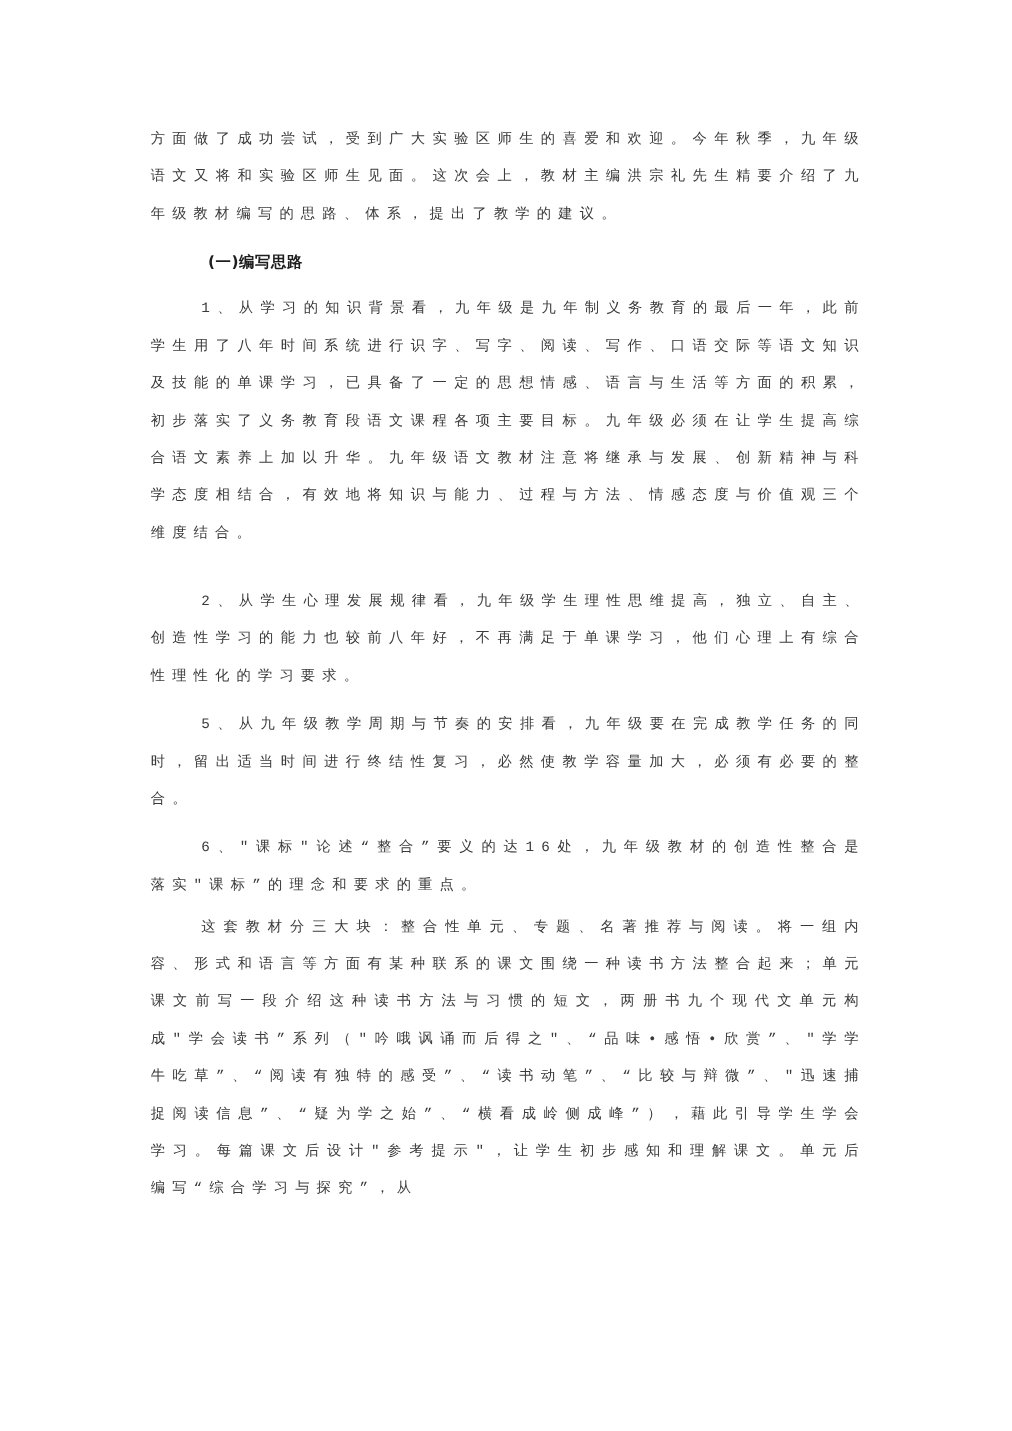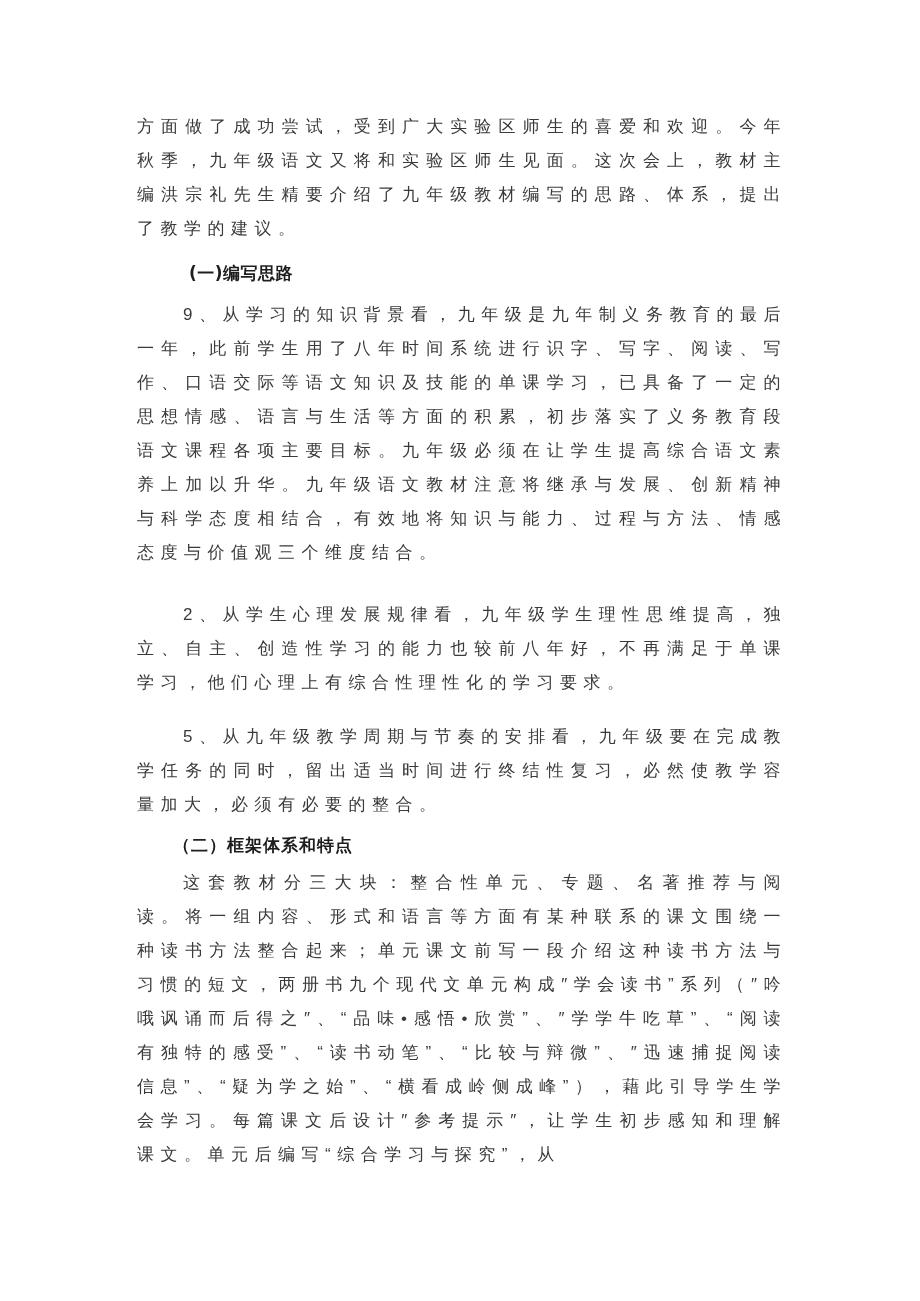--- a/index.html
+++ b/index.html
@@ -13,61 +13,61 @@
     position: relative;
     overflow: hidden;
   }
   .page {
     position: absolute;
     left: 137px;
     top: 110px;
     width: 650px;
   }
   .para {
-    font-family: Liberation Sans, sans-serif;
-    font-size: 17px;
+    font-family: Liberation Mono, monospace;
+    font-size: 13px;
     color: #3a3a3a;
     line-height: 34px;
     letter-spacing: 6.5px;
     text-align: justify;
     text-align-last: left;
     margin: 0;
     word-break: break-all;
   }
   .para.indent {
     text-indent: 46px;
   }
   .p-intro { margin-top: 0; }
   .p1 { margin-top: 8px; }
   .p2 { margin-top: 28px; }
   .p3 { margin-top: 10px; }
   .p4 { margin-top: 10px; }
-  .p5 { margin-top: 20px; }
+  .p5 { margin-top: 10px; }
   .p6 { margin-top: 10px; }
   .p7 { margin-top: 4px; }
   .heading {
     font-family: "DejaVu Sans", "Liberation Sans", sans-serif;
-    font-size: 17px;
+    font-size: 14px;
     font-weight: bold;
     color: #1e1e1e;
     line-height: 34px;
     margin: 6px 0 0 0;
     letter-spacing: 0.5px;
   }
   .heading.h1 { padding-left: 52px; margin-top: 10px; }
   .heading.h2 { padding-left: 36px; margin-top: 6px; letter-spacing: 1px; }
 </style>
 </head>
 <body>
 
 <div class="page">
   <p class="para p-intro">方面做了成功尝试，受到广大实验区师生的喜爱和欢迎。今年秋季，九年级语文又将和实验区师生见面。这次会上，教材主编洪宗礼先生精要介绍了九年级教材编写的思路、体系，提出了教学的建议。</p>
 
   <div class="heading h1">(一)编写思路</div>
 
-  <p class="para indent p1">9、从学习的知识背景看，九年级是九年制义务教育的最后一年，此前学生用了八年时间系统进行识字、写字、阅读、写作、口语交际等语文知识及技能的单课学习，已具备了一定的思想情感、语言与生活等方面的积累，初步落实了义务教育段语文课程各项主要目标。九年级必须在让学生提高综合语文素养上加以升华。九年级语文教材注意将继承与发展、创新精神与科学态度相结合，有效地将知识与能力、过程与方法、情感态度与价值观三个维度结合。</p>
+  <p class="para indent p1">1、从学习的知识背景看，九年级是九年制义务教育的最后一年，此前学生用了八年时间系统进行识字、写字、阅读、写作、口语交际等语文知识及技能的单课学习，已具备了一定的思想情感、语言与生活等方面的积累，初步落实了义务教育段语文课程各项主要目标。九年级必须在让学生提高综合语文素养上加以升华。九年级语文教材注意将继承与发展、创新精神与科学态度相结合，有效地将知识与能力、过程与方法、情感态度与价值观三个维度结合。</p>
   <p class="para indent p2">2、从学生心理发展规律看，九年级学生理性思维提高，独立、自主、创造性学习的能力也较前八年好，不再满足于单课学习，他们心理上有综合性理性化的学习要求。</p>
   <p class="para indent p5">5、从九年级教学周期与节奏的安排看，九年级要在完成教学任务的同时，留出适当时间进行终结性复习，必然使教学容量加大，必须有必要的整合。</p>
+  <p class="para indent p6">6、″课标″论述“整合”要义的达16处，九年级教材的创造性整合是落实″课标”的理念和要求的重点。</p>
 
-  <div class="heading h2">（二）框架体系和特点</div>
 
   <p class="para indent p7">这套教材分三大块：整合性单元、专题、名著推荐与阅读。将一组内容、形式和语言等方面有某种联系的课文围绕一种读书方法整合起来；单元课文前写一段介绍这种读书方法与习惯的短文，两册书九个现代文单元构成″学会读书”系列（″吟哦讽诵而后得之″、“品味•感悟•欣赏”、″学学牛吃草”、“阅读有独特的感受”、“读书动笔”、“比较与辩微”、″迅速捕捉阅读信息”、“疑为学之始”、“横看成岭侧成峰”），藉此引导学生学会学习。每篇课文后设计″参考提示″，让学生初步感知和理解课文。单元后编写“综合学习与探究”，从</p>
 </div>
 
 </body></html>

